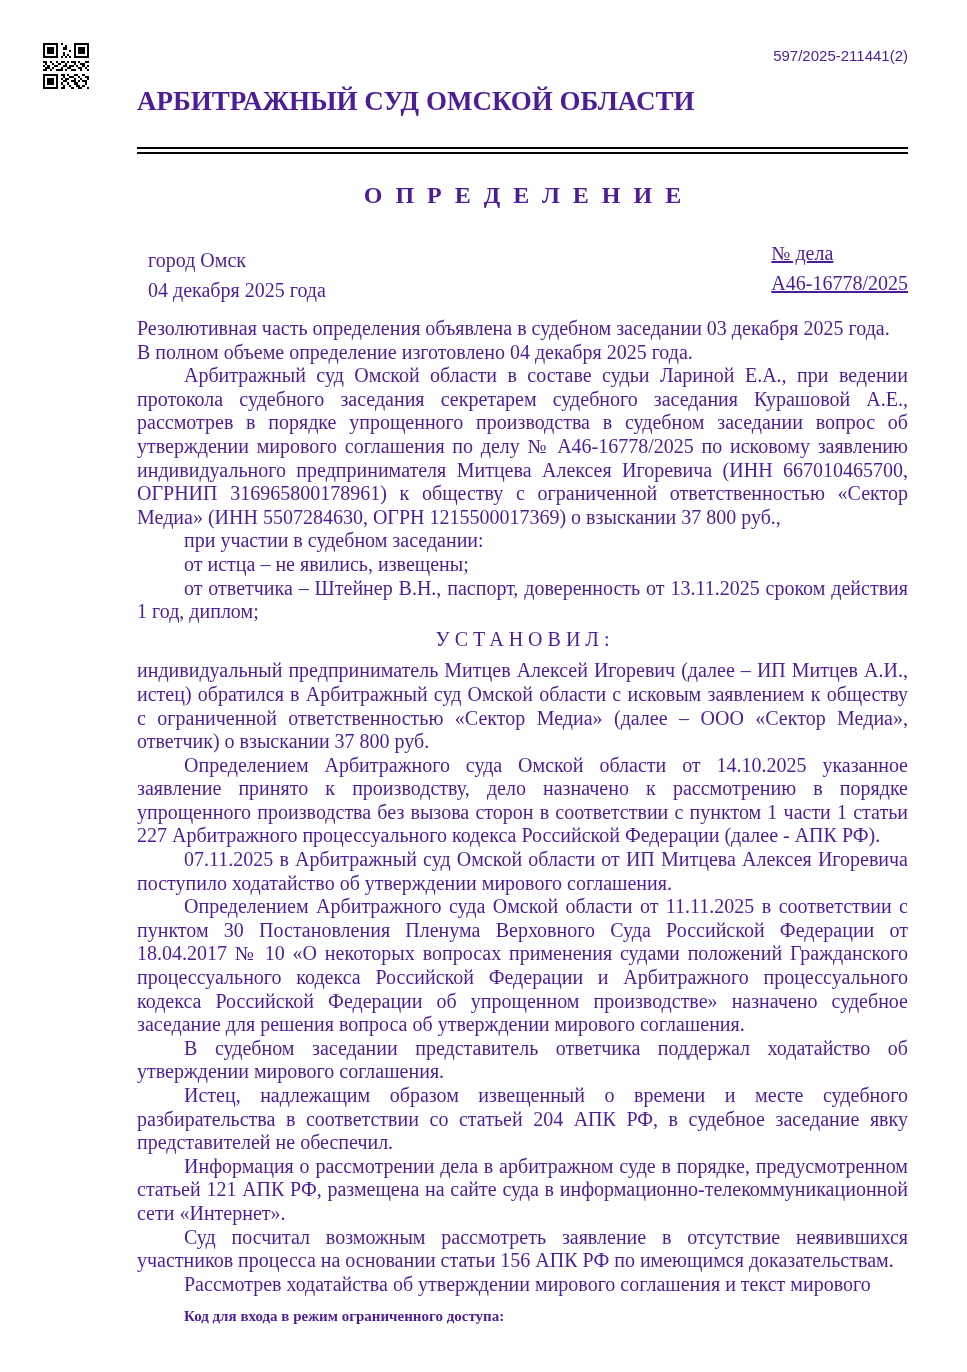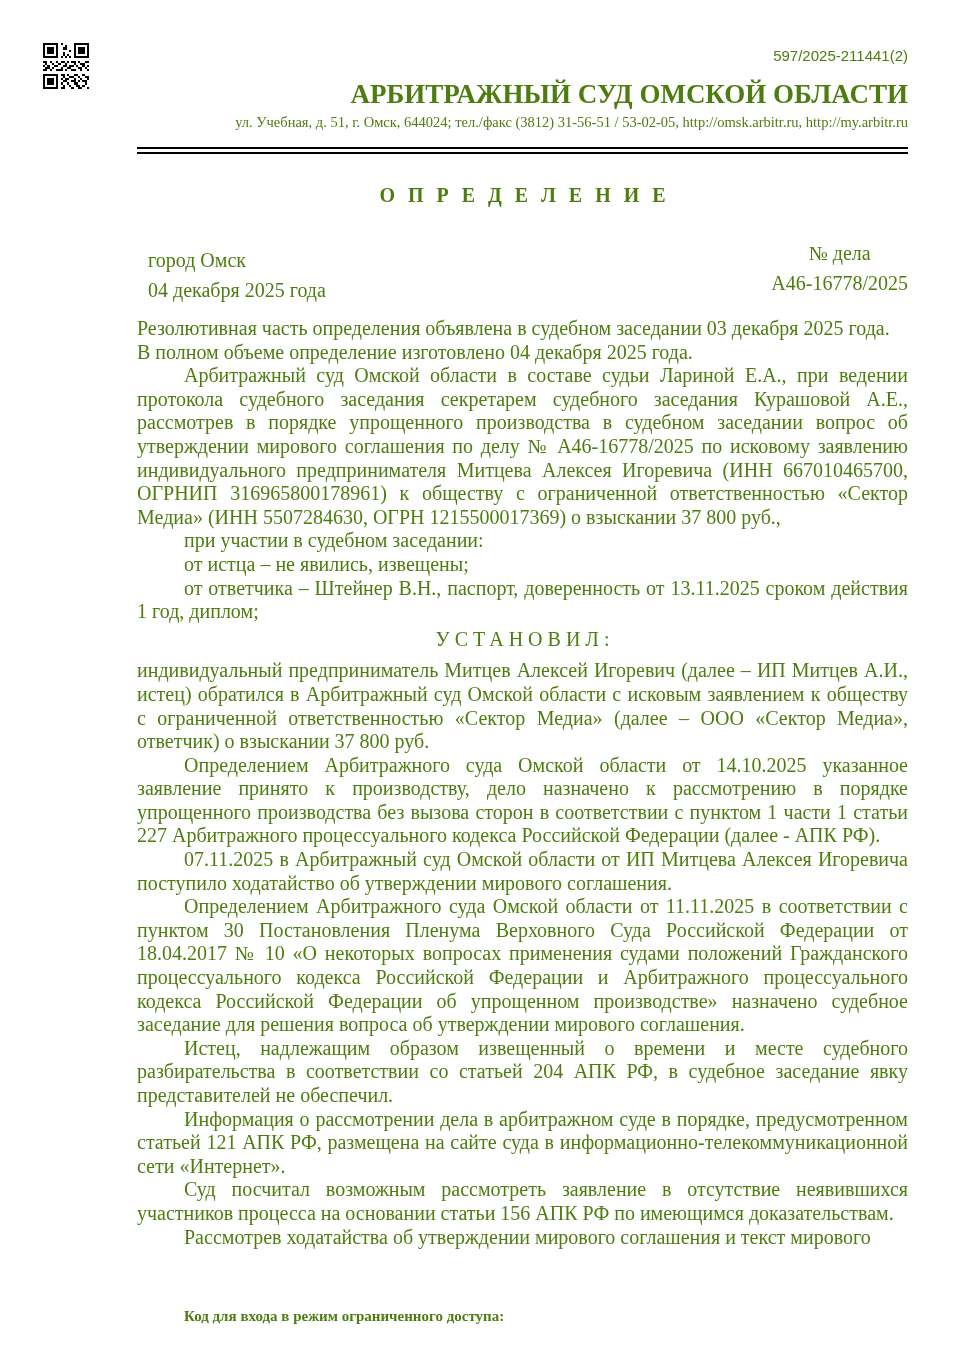--- a/index.html
+++ b/index.html
@@ -1,21 +1,21 @@
 <!DOCTYPE html>
 <html lang="ru"><head>
 <meta charset="utf-8">
 <style>
   html, body { margin: 0; padding: 0; background: #ffffff; }
   .page {
     position: relative;
     width: 967px;
     height: 1372px;
     background: #ffffff;
-    color: #4d7c0f;
+    color: #4c1d95;
     font-family: "Liberation Serif", serif;
     overflow: hidden;
   }
 
   
   .qr {
     position: absolute;
     left: 43px;
     top: 43px;
     width: 46px;
@@ -31,23 +31,23 @@
     text-align: right;
     font-family: "Liberation Sans", sans-serif;
     font-size: 15px;
     line-height: 18px;
   }
 
   
   .header-block {
     position: absolute;
     left: 137px;
-    top: 78px;
+    top: 85px;
     width: 771px;
-    text-align: right;
+    text-align: left;
   }
   .court-name {
     font-weight: bold;
     font-size: 27px;
     line-height: 32px;
     white-space: nowrap;
   }
   .court-address {
     font-size: 14.5px;
     line-height: 19px;
@@ -72,36 +72,36 @@
     top: 172px;
     width: 771px;
     font-size: 20px;
     line-height: 23.6px;
     text-align: justify;
   }
 
   .doc-title {
     text-align: center;
     font-weight: bold;
-    font-size: 20px;
+    font-size: 24px;
     letter-spacing: 13px;
     padding-left: 13px;
     line-height: 30px;
     margin: 8px 0 0 0;
   }
 
   .case-row {
     display: flex;
     justify-content: space-between;
     margin-top: 28px;
     line-height: 30px;
     text-align: left;
   }
   .case-left  { padding-left: 11px; margin-top: 7px; }
-  .case-right { text-align: center; }
+  .case-right { text-align: left; text-decoration: underline; }
 
   .announcement { margin-top: 12px; }
   .announcement p { margin: 0; white-space: nowrap; text-align: left; }
 
   p.para { margin: 0; }
   p.indent { text-indent: 47px; }
   .intro-start { margin-top: 18px; font-family: Liberation Serif, serif; }
 
   .ustanovil {
     text-align: center;
@@ -133,21 +133,20 @@
     <path fill="#000" d="M2 2h3v3H2zM16 2h3v3h-3zM2 16h3v3H2z"></path>
     <path fill="#000" d="M8 0h1v1H8zM10 1h1v1h-1zM9 2h2v1H9zM12 3h1v1h-1zM9 4h1v2H9zM11 5h1v1h-1zM8 6h1v1H8zM10 6h1v1h-1zM12 6h1v1h-1zM6 8h1v1H6zM6 10h1v1H6zM6 12h1v1H6z"></path>
     <path fill="#000" d="M0 8h2v1H0zM3 8h1v1H3zM8 8h2v1H8zM11 8h1v1h-1zM13 8h2v1h-2zM16 8h1v1h-1zM19 8h2v1h-2zM1 9h1v1H1zM4 9h1v1H4zM7 9h1v1H7zM10 9h1v1h-1zM14 9h1v1h-1zM17 9h2v1h-2zM0 10h1v1H0zM2 10h1v1H2zM5 10h1v1H5zM9 10h2v1H9zM12 10h2v1h-2zM15 10h1v1h-1zM18 10h1v1h-1zM20 10h1v1h-1zM1 11h2v1H1zM4 11h1v1H4zM8 11h1v1H8zM11 11h2v1h-2zM16 11h2v1h-2zM19 11h1v1h-1zM0 12h2v1H0zM3 12h1v1H3zM7 12h2v1H7zM10 12h1v1h-1zM13 12h2v1h-2zM17 12h1v1h-1zM20 12h1v1h-1z"></path>
     <path fill="#000" d="M8 14h2v1H8zM11 14h1v1h-1zM14 14h2v1h-2zM18 14h1v1h-1zM9 15h1v1H9zM12 15h2v1h-2zM16 15h1v1h-1zM19 15h2v1h-2zM8 16h1v1H8zM10 16h2v1h-2zM14 16h1v1h-1zM17 16h1v1h-1zM20 16h1v1h-1zM9 17h2v1H9zM13 17h2v1h-2zM16 17h1v1h-1zM18 17h2v1h-2zM8 18h1v1H8zM11 18h1v1h-1zM14 18h2v1h-2zM19 18h1v1h-1zM9 19h1v1H9zM12 19h1v1h-1zM15 19h2v1h-2zM18 19h1v1h-1zM8 20h2v1H8zM13 20h1v1h-1zM16 20h2v1h-2zM20 20h1v1h-1z"></path>
   </svg>
 
   <div class="doc-number">597/2025-211441(2)</div>
 
   <div class="header-block">
     <div class="court-name">АРБИТРАЖНЫЙ СУД ОМСКОЙ ОБЛАСТИ</div>
-    <div class="court-address">ул. Учебная, д. 51, г. Омск, 644024; тел./факс (3812) 31-56-51 / 53-02-05, http://omsk.arbitr.ru, http://my.arbitr.ru</div>
   </div>
   <div class="header-rule"></div>
 
   <div class="content">
 
     <h1 class="doc-title">ОПРЕДЕЛЕНИЕ</h1>
 
     <div class="case-row">
       <div class="case-left">
         <div>город Омск</div>
@@ -168,20 +167,21 @@
     <p class="para indent">при участии в судебном заседании:</p>
     <p class="para indent">от истца – не явились, извещены;</p>
     <p class="para indent">от ответчика – Штейнер В.Н., паспорт, доверенность от 13.11.2025 сроком действия 1 год, диплом;</p>
 
     <p class="ustanovil">УСТАНОВИЛ:</p>
 
     <p class="para">индивидуальный предприниматель Митцев Алексей Игоревич (далее – ИП Митцев А.И., истец) обратился в Арбитражный суд Омской области с исковым заявлением к обществу с ограниченной ответственностью «Сектор Медиа» (далее – ООО «Сектор Медиа», ответчик) о взыскании 37 800 руб.</p>
     <p class="para indent">Определением Арбитражного суда Омской области от 14.10.2025 указанное заявление принято к производству, дело назначено к рассмотрению в порядке упрощенного производства без вызова сторон в соответствии с пунктом 1 части 1 статьи 227 Арбитражного процессуального кодекса Российской Федерации (далее - АПК РФ).</p>
     <p class="para indent">07.11.2025 в Арбитражный суд Омской области от ИП Митцева Алексея Игоревича поступило ходатайство об утверждении мирового соглашения.</p>
     <p class="para indent">Определением Арбитражного суда Омской области от 11.11.2025 в соответствии с пунктом 30 Постановления Пленума Верховного Суда Российской Федерации от 18.04.2017 № 10 «О некоторых вопросах применения судами положений Гражданского процессуального кодекса Российской Федерации и Арбитражного процессуального кодекса Российской Федерации об упрощенном производстве» назначено судебное заседание для решения вопроса об утверждении мирового соглашения.</p>
+    <p class="para indent">В судебном заседании представитель ответчика поддержал ходатайство об утверждении мирового соглашения.</p>
     <p class="para indent">Истец, надлежащим образом извещенный о времени и месте судебного разбирательства в соответствии со статьей 204 АПК РФ, в судебное заседание явку представителей не обеспечил.</p>
     <p class="para indent">Информация о рассмотрении дела в арбитражном суде в порядке, предусмотренном статьей 121 АПК РФ, размещена на сайте суда в информационно-телекоммуникационной сети «Интернет».</p>
     <p class="para indent">Суд посчитал возможным рассмотреть заявление в отсутствие неявившихся участников процесса на основании статьи 156 АПК РФ по имеющимся доказательствам.</p>
     <p class="para indent">Рассмотрев ходатайства об утверждении мирового соглашения и текст мирового</p>
   </div>
 
   <div class="footer-note">Код для входа в режим ограниченного доступа:</div>
 
 </div>
 

